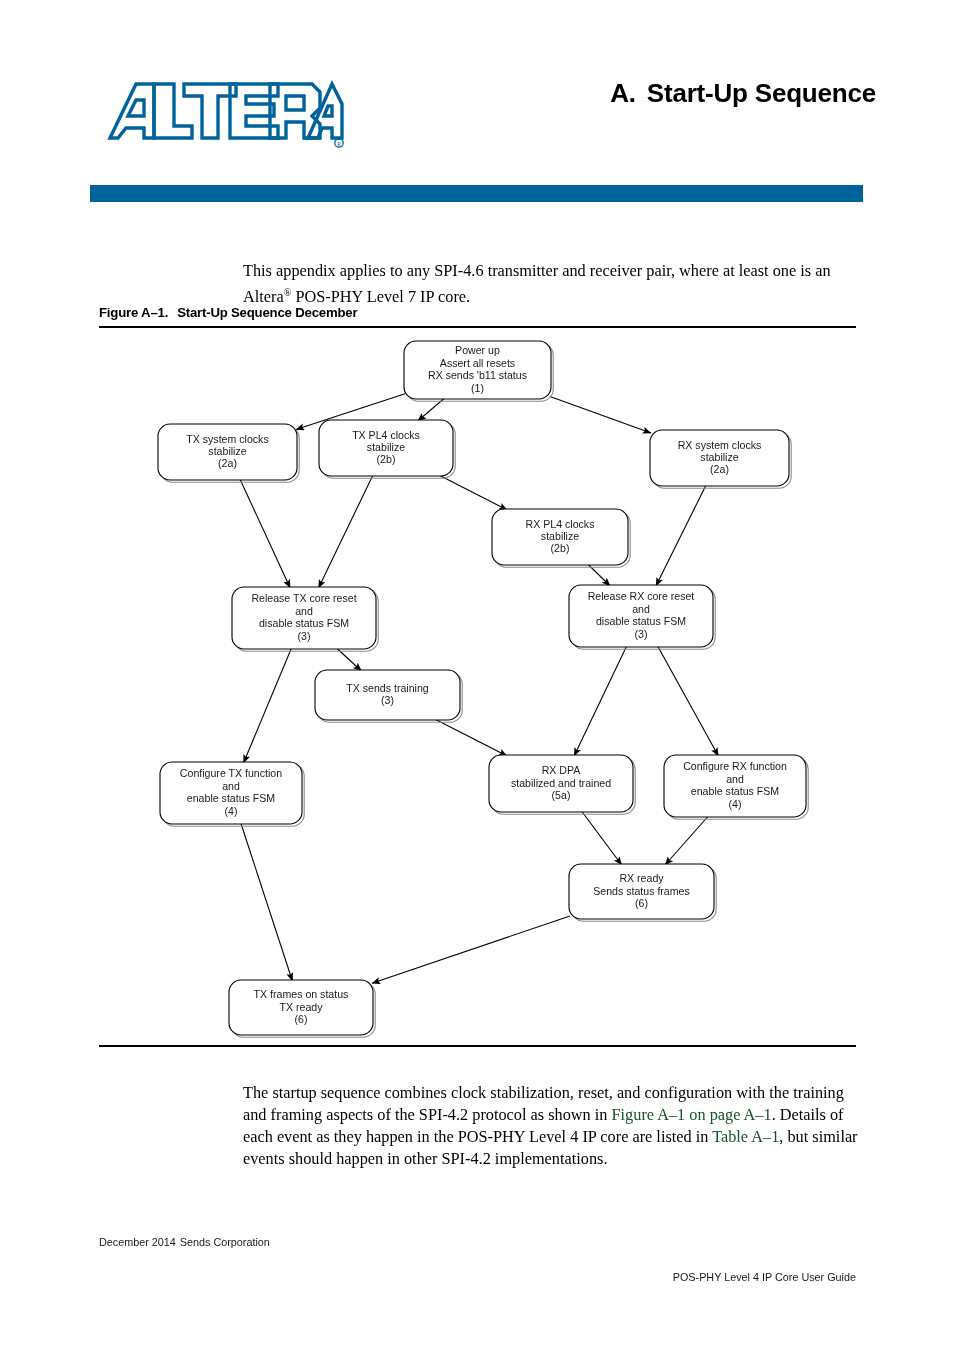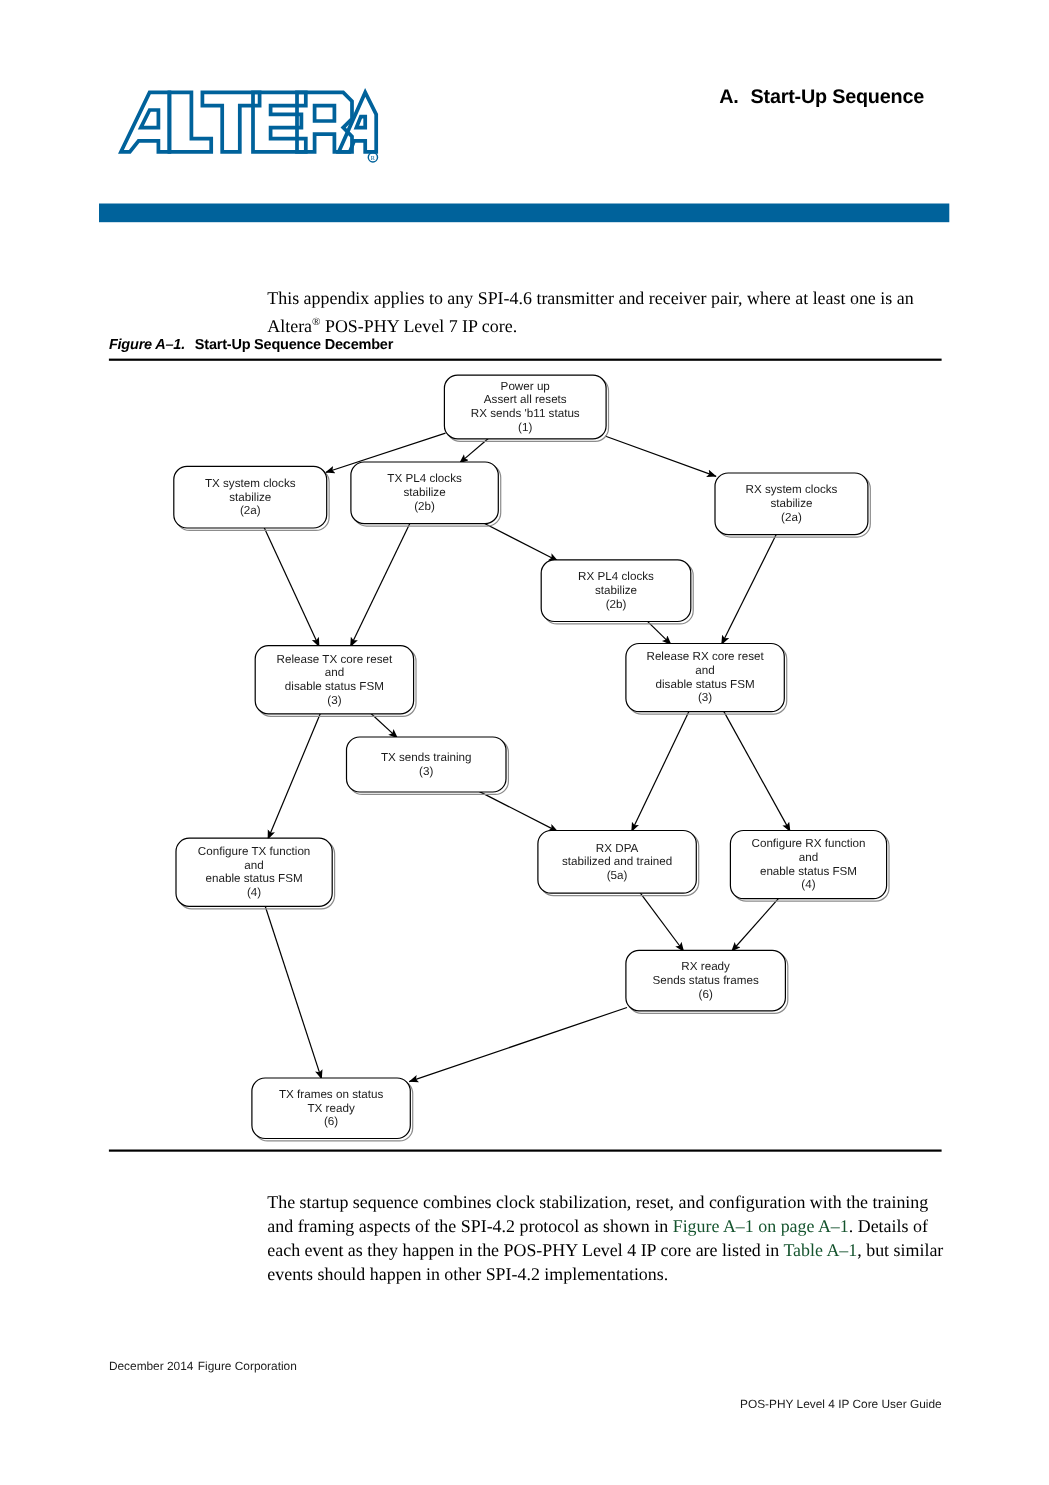--- a/index.html
+++ b/index.html
@@ -25,27 +25,27 @@
   }
   #altera-logo {
     position: absolute;
     left: 106px;
     top: 76px;
     width: 240px;
     height: 74px;
   }
   #chapter-title {
     position: absolute;
-    left: 496px;
+    left: 532px;
     top: 78px;
     width: 344px;
     text-align: right;
     font-family: "Liberation Sans", sans-serif;
     font-weight: bold;
-    font-size: 18px;
+    font-size: 26px;
     letter-spacing: -0.2px;
     color: #000000;
     white-space: nowrap;
   }
   #chapter-title .num { margin-right: 11px; }
   #header-bar {
     position: absolute;
     left: 90px;
     top: 185px;
     width: 773px;
@@ -69,21 +69,21 @@
   #figure-caption {
     position: absolute;
     left: 99px;
     top: 305px;
     font-family: "Liberation Sans", sans-serif;
     font-weight: bold;
     font-size: 13.2px;
     letter-spacing: -0.2px;
     white-space: nowrap;
   }
-  #figure-caption .cap-num { margin-right: 9px; font-style: italic; }
+  #figure-caption .cap-num { margin-right: 9px; }
   #figure-rule-top {
     position: absolute;
     left: 99px;
     top: 326px;
     width: 757px;
     height: 1.6px;
     background: #000000;
   }
   #figure-rule-bottom {
     position: absolute;
@@ -314,16 +314,16 @@
       </g>
   </svg>
 </div>
 
 <div id="figure-rule-bottom"></div>
 
 <p id="closing-paragraph"><span>The startup sequence combines clock stabilization, reset, and configuration with the training and framing aspects of the SPI-4.2 protocol as shown in </span><a class="xref" href="#" style="text-decoration:none;">Figure A–1 on page A–1</a><span>. Details of each event as they happen in the POS-PHY Level 4 IP core are listed in </span><a class="xref" href="#" style="text-decoration:none;">Table A–1</a><span>, but similar events should happen in other SPI-4.2 implementations.</span></p>
 
 <div id="page-footer">
   <div id="footer-left">
-    <span class="date">December 2014</span><span>Figure Corporation</span>
+    <span class="date">December 2014</span><span>Sends Corporation</span>
   </div>
   <div id="footer-right">POS-PHY Level 4 IP Core User Guide</div>
 </div>
 
 </body></html>

